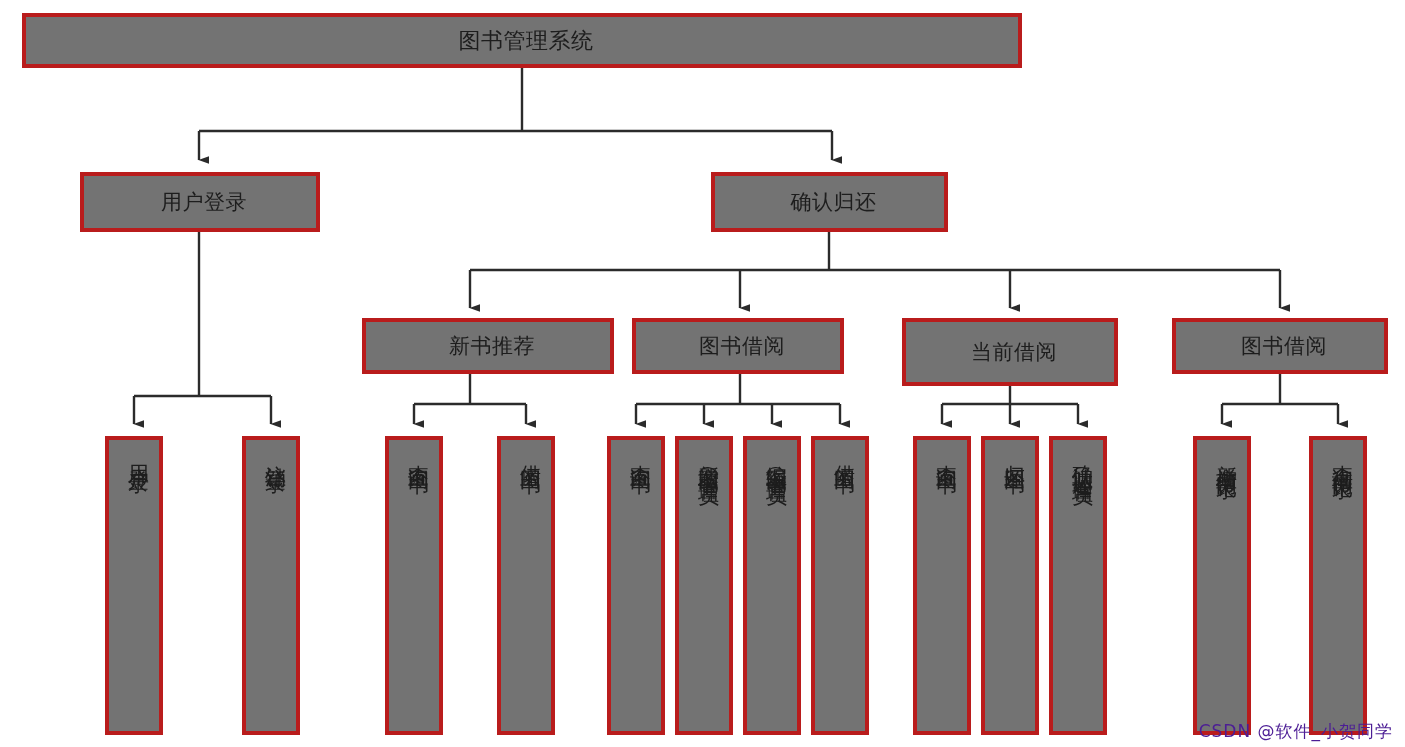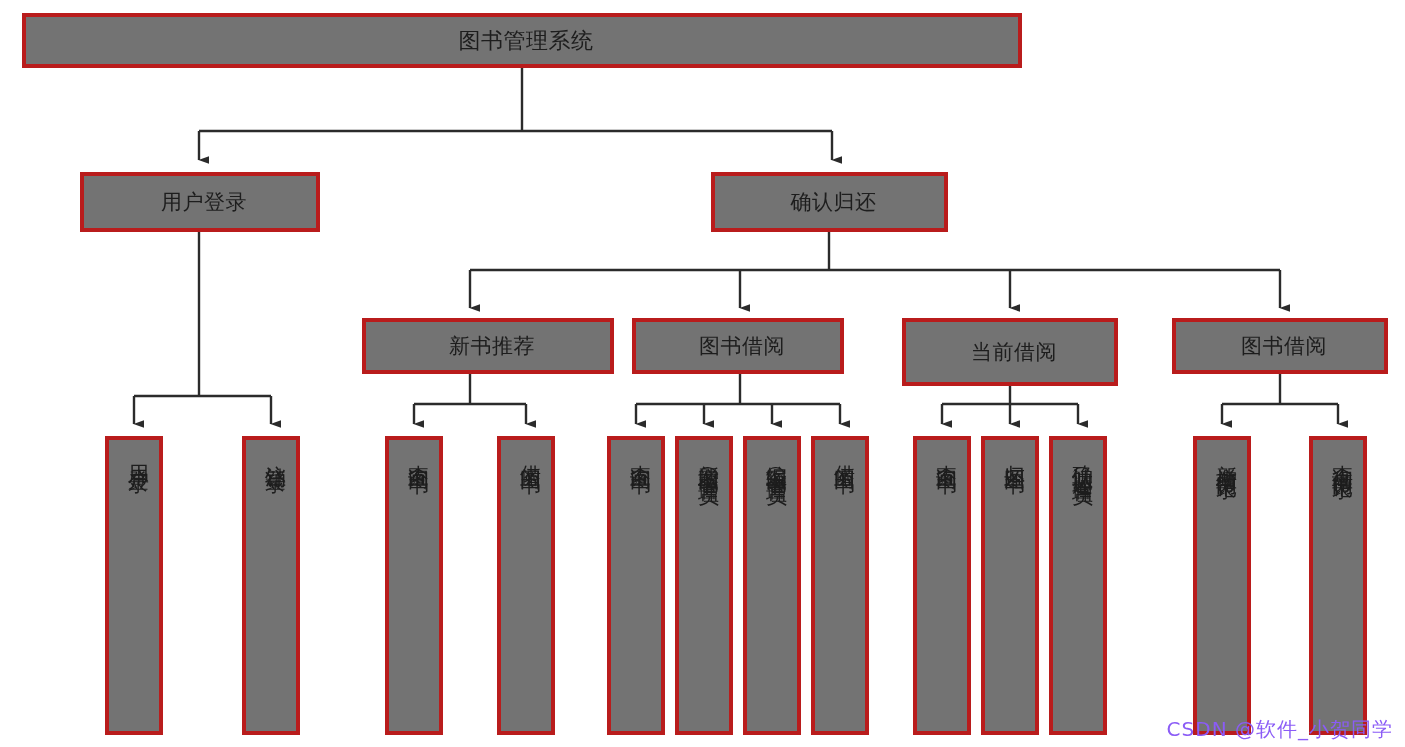--- a/index.html
+++ b/index.html
@@ -62,22 +62,22 @@
     writing-mode: vertical-rl;
     text-orientation: upright;
     font-size: 21px;
     line-height: 1.0;
     letter-spacing: 3px;
   }
   #watermark {
     position: absolute;
     right: 12px;
     bottom: 4px;
-    font-size: 20px;
-    color: #8b5cf6;
+    font-size: 17px;
+    color: #4c1d95;
     letter-spacing: 1px;
     white-space: nowrap;
     font-family: "DejaVu Sans", "Liberation Sans", sans-serif;
     margin-left: 8px;
   }
 </style>
 </head>
 <body>
 
 <div id="diagram-root">

